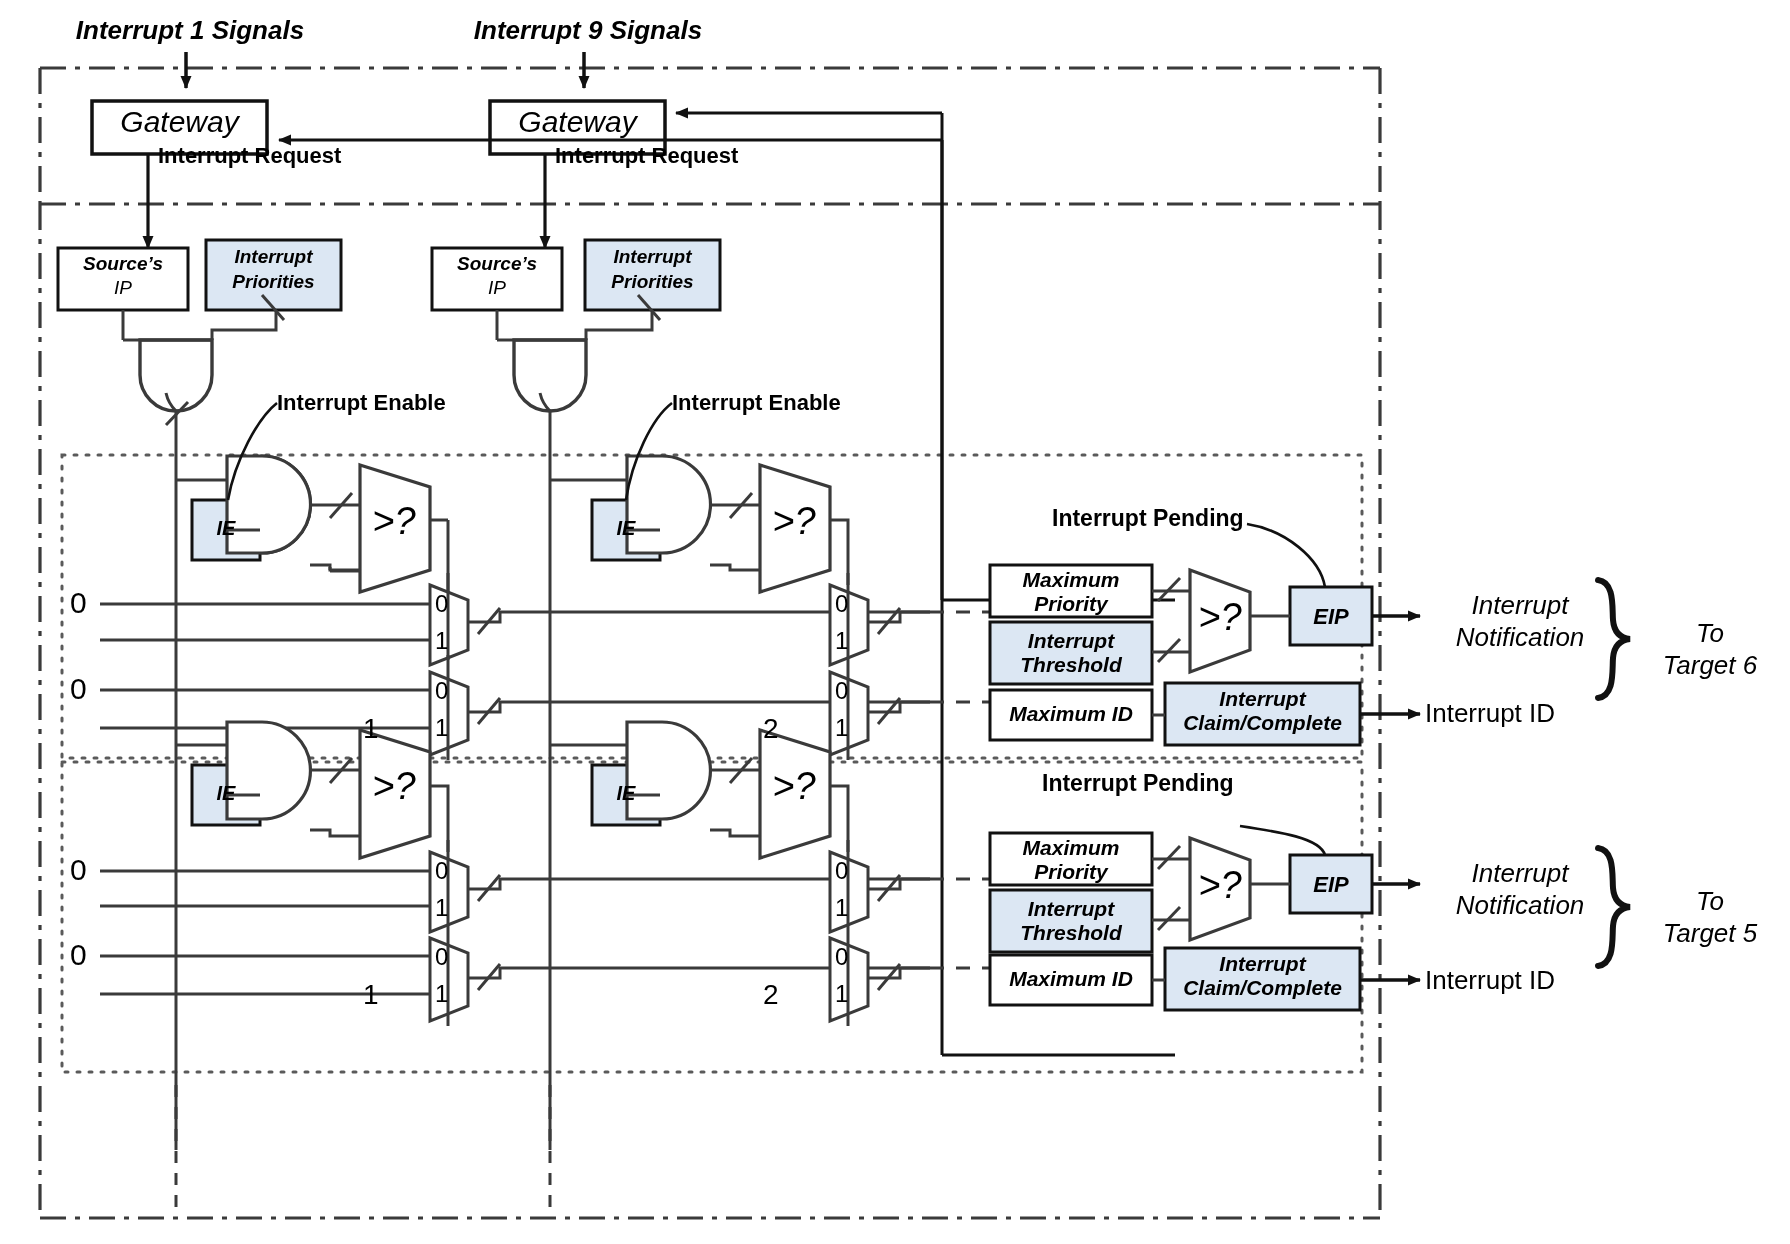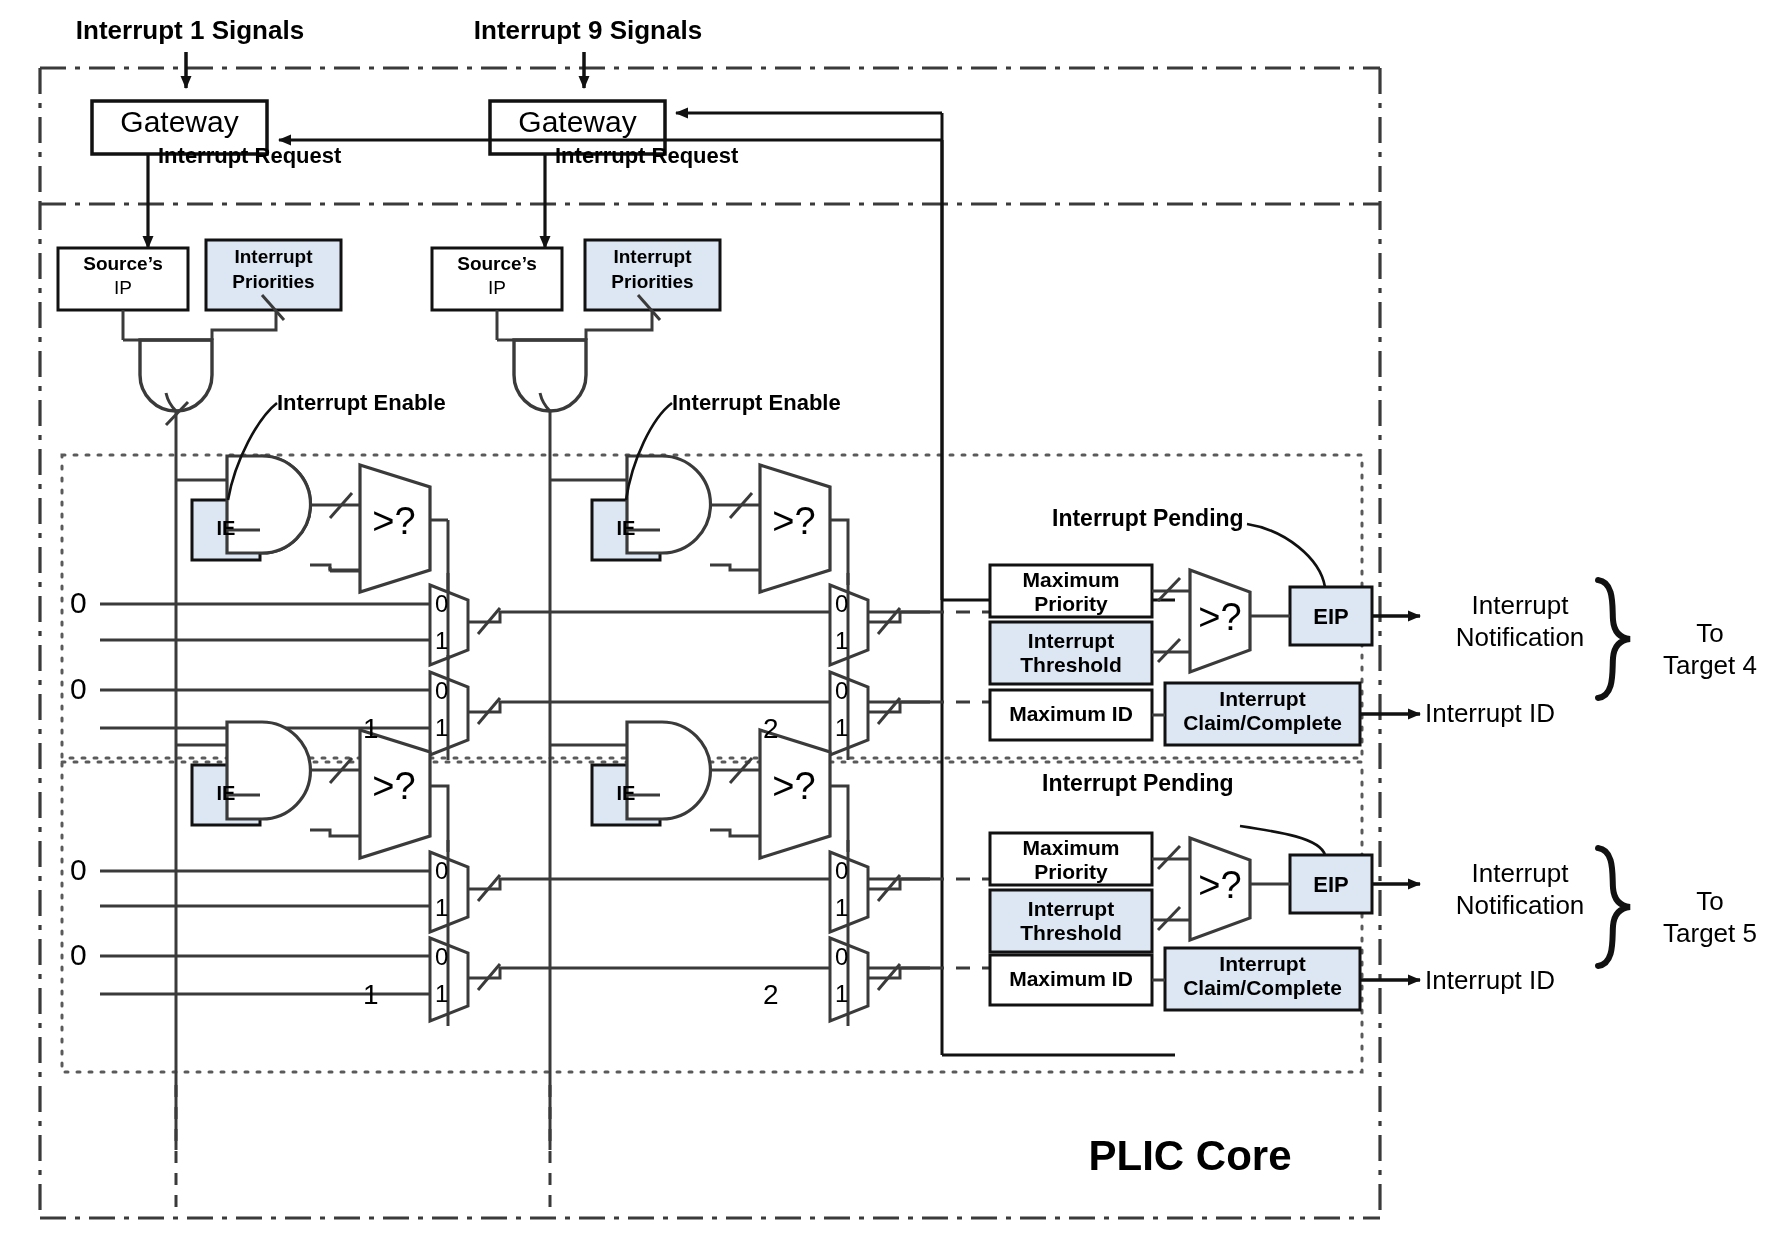--- a/index.html
+++ b/index.html
@@ -1,21 +1,21 @@
 <!DOCTYPE html>
 <html><head>
 <meta charset="utf-8">
 <style>
   html,body{margin:0;padding:0;background:#ffffff;}
   body{width:1790px;height:1244px;font-family:"Liberation Sans",sans-serif;}
   #stage{position:relative;width:1790px;height:1244px;overflow:hidden;background:#fff;}
   svg{position:absolute;left:0;top:0;}
   .lbl{position:absolute;font-family:"Liberation Sans",sans-serif;color:#000;}
   .bold{font-weight:bold;}
-  .ctr{text-align:center;}
+  .ctr{text-align:center;font-style:italic;}
 </style>
 </head>
 <body>
 
 <div id="stage">
 
   <svg width="1790" height="1244" viewBox="0 0 1790 1244">
     <defs>
       <marker id="ar" markerWidth="10" markerHeight="10" refX="8" refY="4" orient="auto" markerUnits="userSpaceOnUse">
         <path d="M0,0 L9,4 L0,8 z" fill="#111"></path>
@@ -304,21 +304,20 @@
 
   <div class="lbl bold ctr" style="left:50px;top:15px;width:280px;font-size:26px;">Interrupt 1 Signals</div>
   <div class="lbl bold ctr" style="left:448px;top:15px;width:280px;font-size:26px;">Interrupt 9 Signals</div>
 
   <div class="lbl ctr" style="left:92px;top:105px;width:175px;font-size:30px;">Gateway</div>
   <div class="lbl ctr" style="left:490px;top:105px;width:175px;font-size:30px;">Gateway</div>
 
   <div class="lbl bold" style="left:158px;top:143px;font-size:22px;">Interrupt Request</div>
   <div class="lbl bold" style="left:555px;top:143px;font-size:22px;">Interrupt Request</div>
 
-  <div class="lbl bold ctr" style="left:1030px;top:1132px;width:320px;font-size:42px;">PLIC Core</div>
 
   <div class="lbl bold ctr" style="left:58px;top:253px;width:130px;font-size:19px;">Source’s</div>
   <div class="lbl ctr" style="left:58px;top:277px;width:130px;font-size:19px;">IP</div>
   <div class="lbl bold ctr" style="left:206px;top:246px;width:135px;font-size:19px;">Interrupt</div>
   <div class="lbl bold ctr" style="left:206px;top:271px;width:135px;font-size:19px;">Priorities</div>
 
   <div class="lbl bold ctr" style="left:432px;top:253px;width:130px;font-size:19px;">Source’s</div>
   <div class="lbl ctr" style="left:432px;top:277px;width:130px;font-size:19px;">IP</div>
   <div class="lbl bold ctr" style="left:585px;top:246px;width:135px;font-size:19px;">Interrupt</div>
   <div class="lbl bold ctr" style="left:585px;top:271px;width:135px;font-size:19px;">Priorities</div>
@@ -374,21 +373,21 @@
   <div class="lbl bold ctr" style="left:990px;top:629px;width:162px;font-size:21px;">Interrupt</div>
   <div class="lbl bold ctr" style="left:990px;top:653px;width:162px;font-size:21px;">Threshold</div>
   <div class="lbl bold ctr" style="left:990px;top:702px;width:162px;font-size:21px;">Maximum ID</div>
   <div class="lbl bold ctr" style="left:1165px;top:687px;width:195px;font-size:21px;">Interrupt</div>
   <div class="lbl bold ctr" style="left:1165px;top:711px;width:195px;font-size:21px;">Claim/Complete</div>
   <div class="lbl bold ctr" style="left:1290px;top:604px;width:82px;font-size:22px;">EIP</div>
   <div class="lbl ctr" style="left:1425px;top:590px;width:190px;font-size:26px;">Interrupt</div>
   <div class="lbl ctr" style="left:1425px;top:622px;width:190px;font-size:26px;">Notification</div>
   <div class="lbl" style="left:1425px;top:698px;font-size:26px;">Interrupt ID</div>
   <div class="lbl ctr" style="left:1640px;top:618px;width:140px;font-size:26px;">To</div>
-  <div class="lbl ctr" style="left:1640px;top:650px;width:140px;font-size:26px;">Target 4</div>
+  <div class="lbl ctr" style="left:1640px;top:650px;width:140px;font-size:26px;">Target 6</div>
 
   <div class="lbl bold" style="left:1042px;top:770px;font-size:23px;">Interrupt Pending</div>
   <div class="lbl bold ctr" style="left:990px;top:836px;width:162px;font-size:21px;">Maximum</div>
   <div class="lbl bold ctr" style="left:990px;top:860px;width:162px;font-size:21px;">Priority</div>
   <div class="lbl bold ctr" style="left:990px;top:897px;width:162px;font-size:21px;">Interrupt</div>
   <div class="lbl bold ctr" style="left:990px;top:921px;width:162px;font-size:21px;">Threshold</div>
   <div class="lbl bold ctr" style="left:990px;top:967px;width:162px;font-size:21px;">Maximum ID</div>
   <div class="lbl bold ctr" style="left:1165px;top:952px;width:195px;font-size:21px;">Interrupt</div>
   <div class="lbl bold ctr" style="left:1165px;top:976px;width:195px;font-size:21px;">Claim/Complete</div>
   <div class="lbl bold ctr" style="left:1290px;top:872px;width:82px;font-size:22px;">EIP</div>

